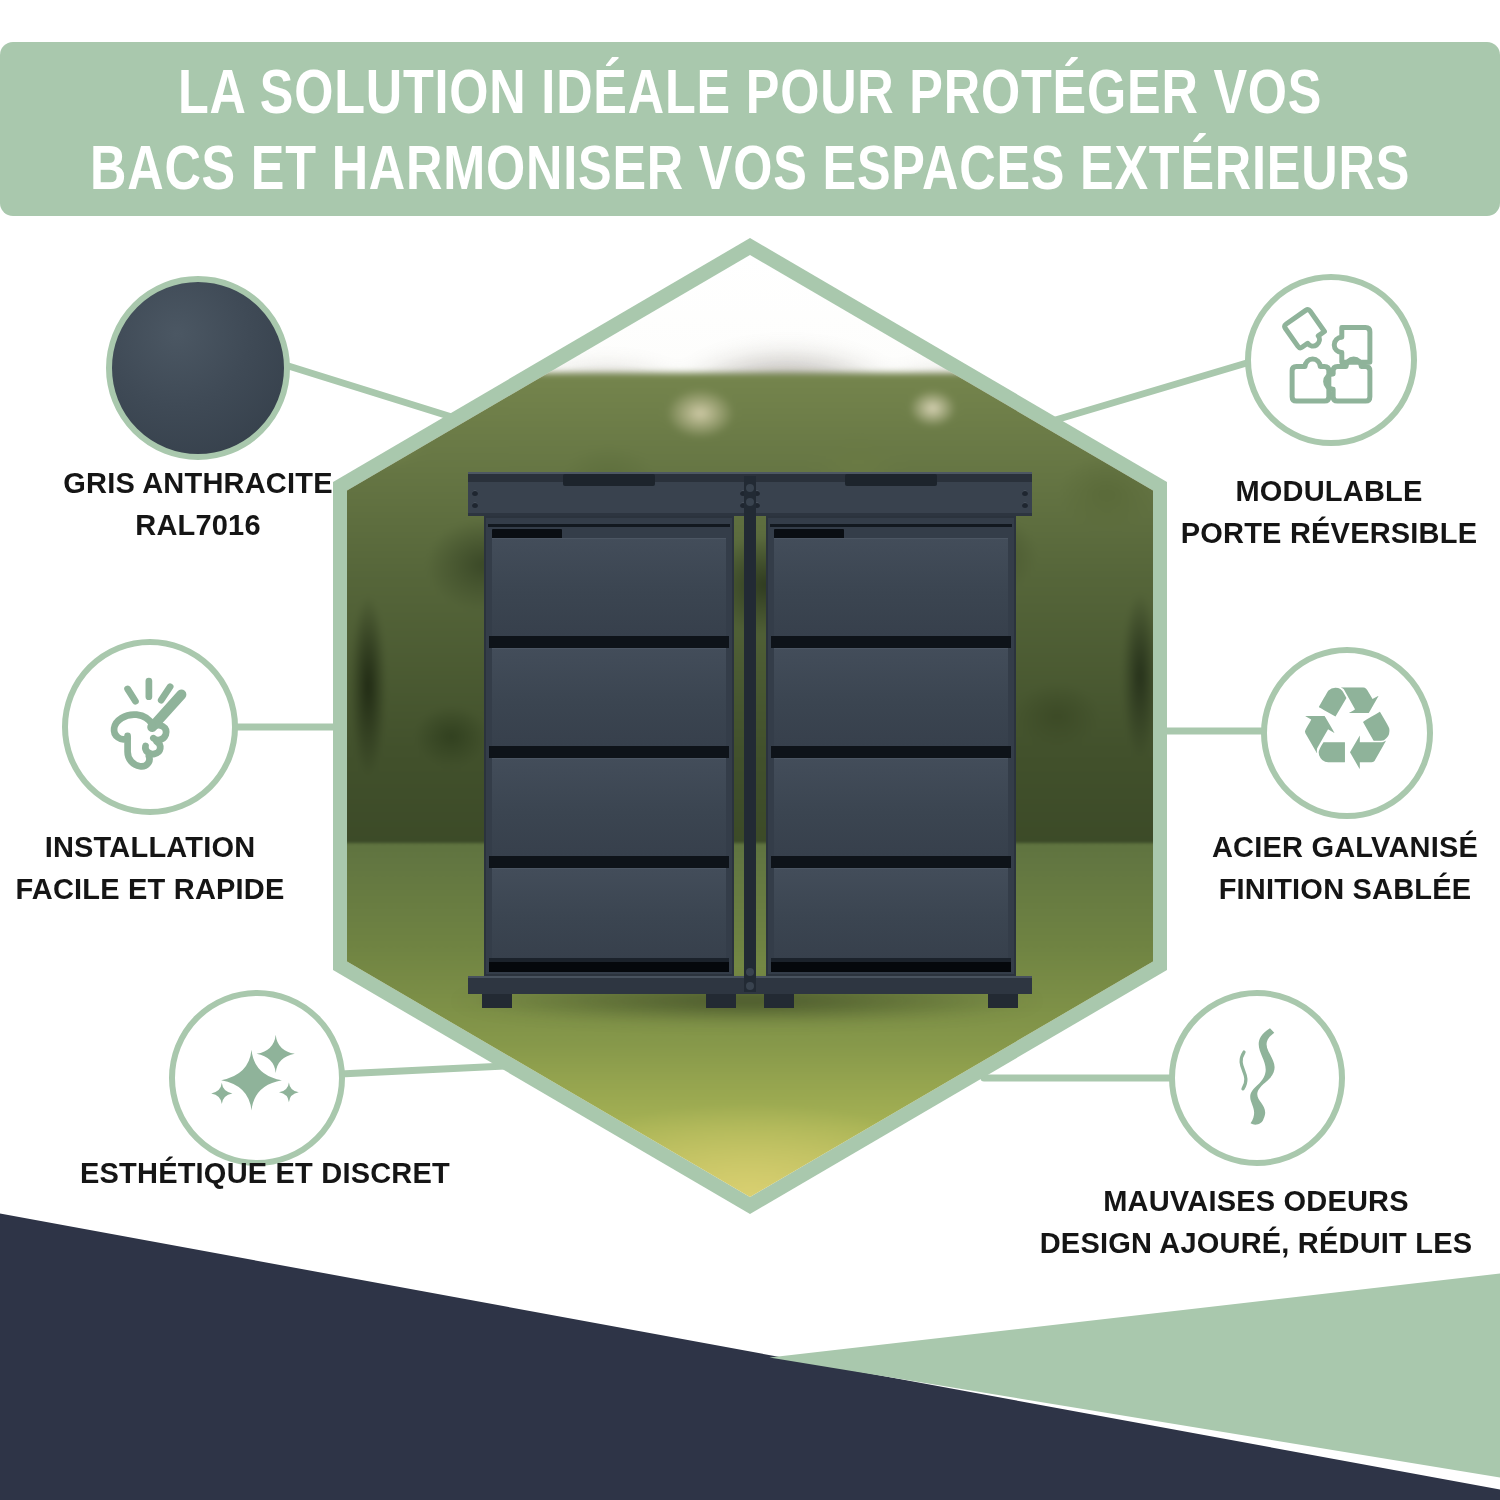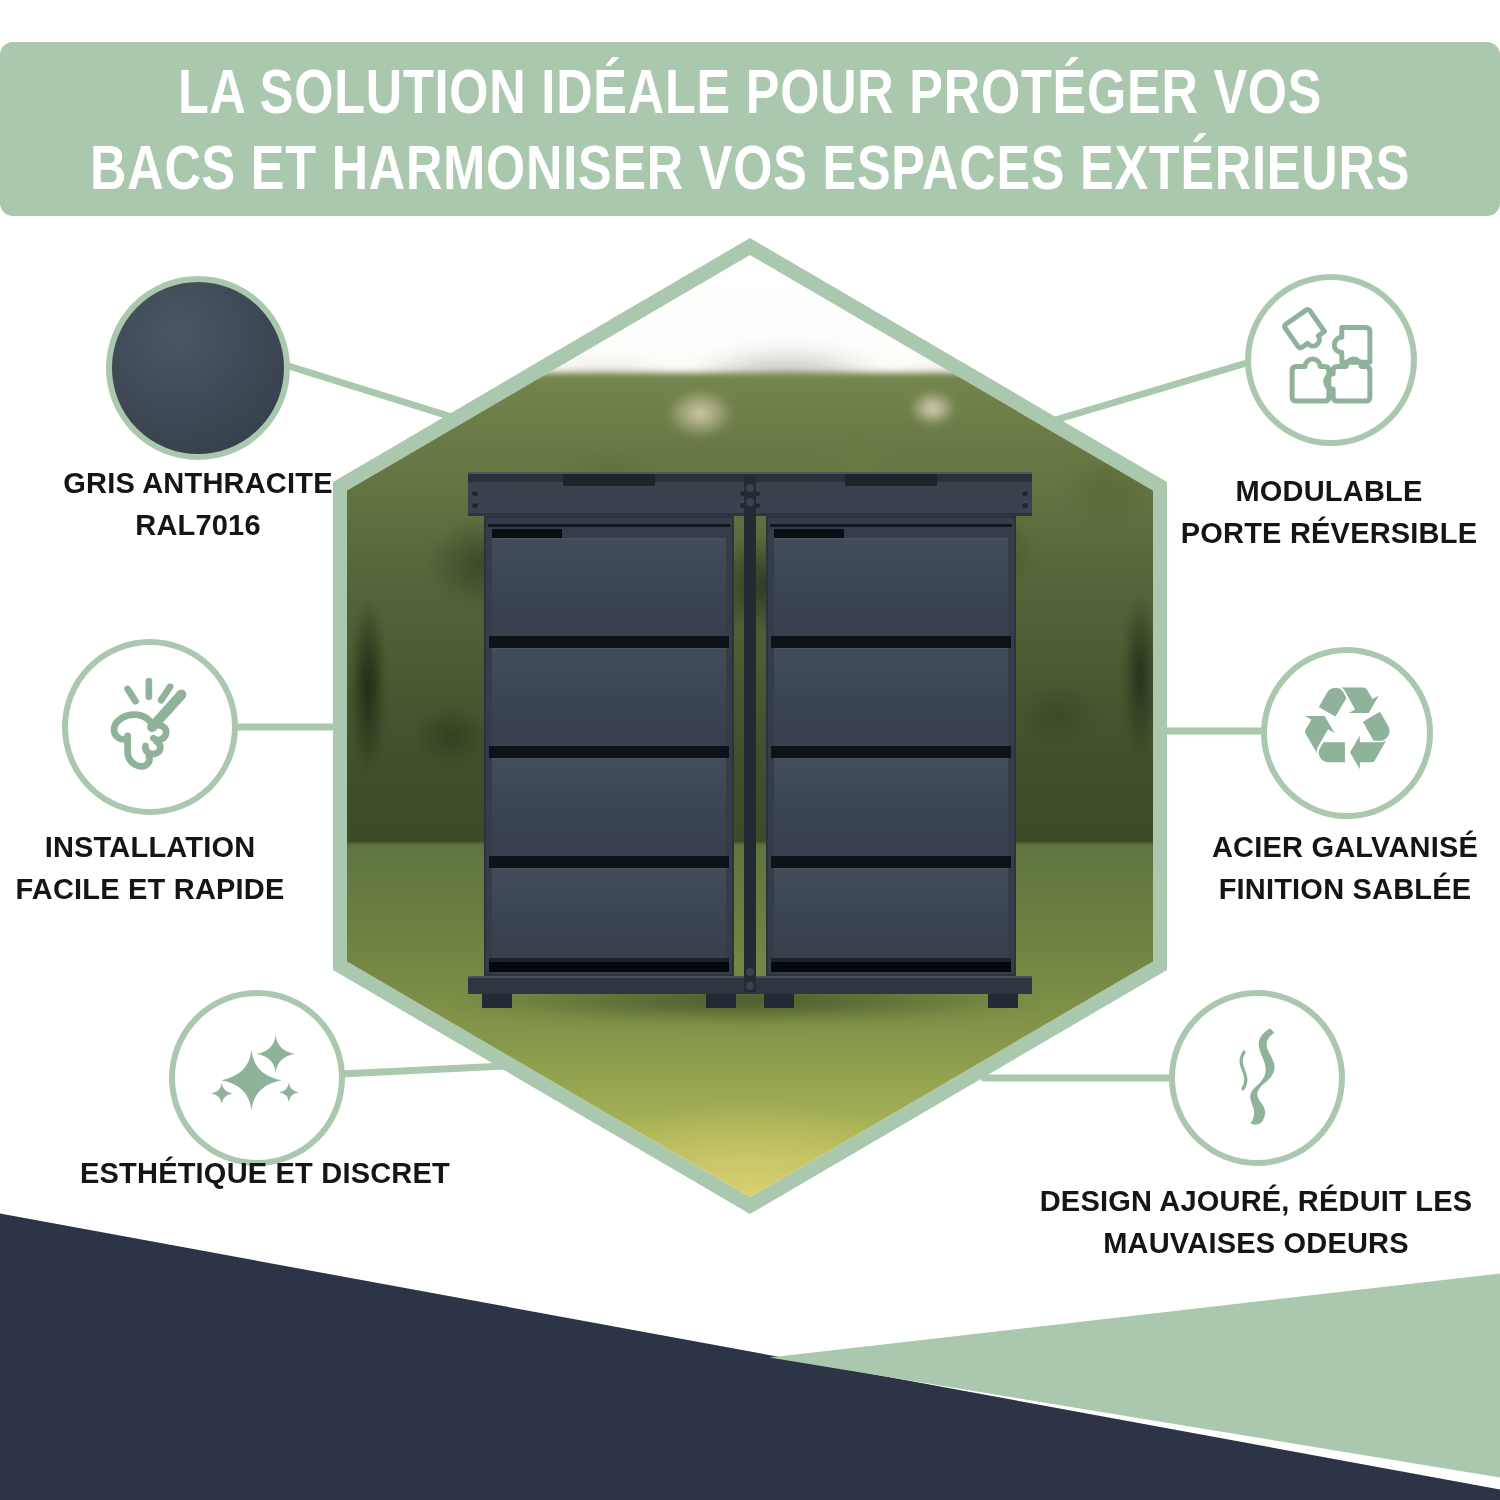--- a/index.html
+++ b/index.html
@@ -253,17 +253,17 @@
     <div>FINITION SABLÉE</div>
   </div>
 
   <div class="circle" style="left:1169px;top:990px;width:164px;height:164px;">
     <svg width="108" height="108" viewBox="0 0 100 100">
       <path fill="#8fb39a" d="M62,4 C34,22 74,36 50,57 C34,71 55,75 44,92 C49,95 55,92 56,88 C64,72 38,70 58,54 C82,34 44,24 66,8 Z"></path>
       <path fill="none" stroke="#8fb39a" stroke-width="3" stroke-linecap="round" d="M38,26 C29,40 46,46 37,60"></path>
     </svg>
   </div>
   <div class="feature-label" style="left:1016px;top:1180px;">
+    <div>MAUVAISES ODEURS</div>
     <div>DESIGN AJOURÉ, RÉDUIT LES</div>
-    <div>MAUVAISES ODEURS</div>
   </div>
 
 </div>
 
 </body></html>

